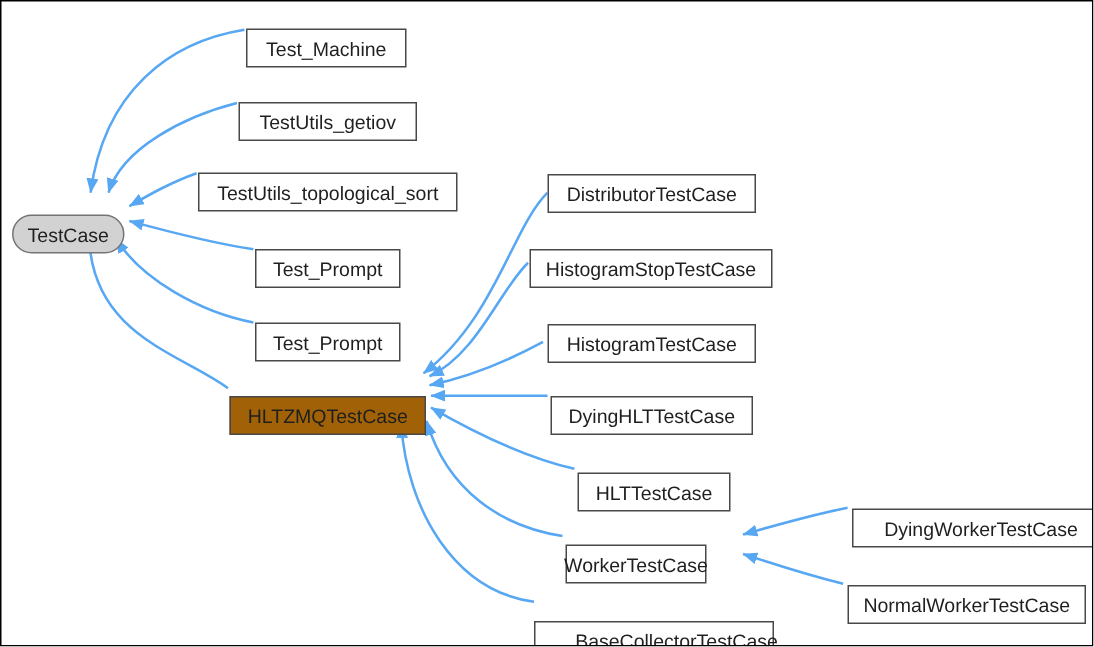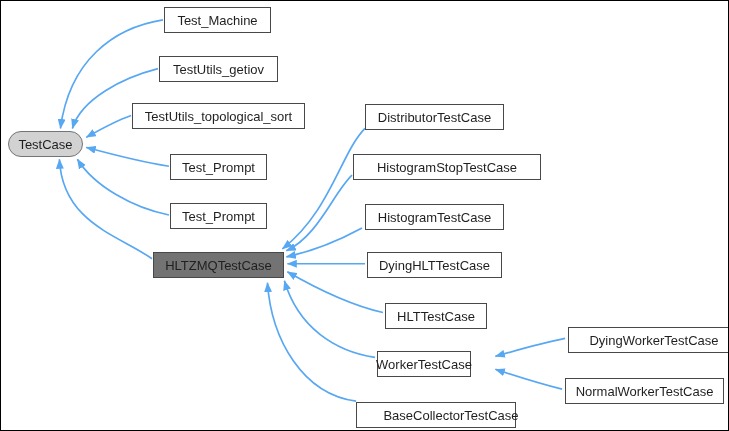--- a/index.html
+++ b/index.html
@@ -18,20 +18,21 @@
     position:absolute;
     display:flex;align-items:center;justify-content:center;
     box-sizing:border-box;
     background:#ffffff;
     border:1px solid #484848;
     color:#1f1f1f;
     font-size:13px;
     line-height:1;
     white-space:nowrap;
     cursor:pointer;
+    margin-top:12px;
   }
   .node.highlight{cursor:default;}
 </style>
 </head>
 <body>
 
 <div class="canvas" style="background: rgb(255, 255, 255); border-color: rgb(0, 0, 0);">
   <svg class="edge-layer" width="729" height="431" viewBox="0 0 729 431" xmlns="http://www.w3.org/2000/svg">
     <defs>
       <marker id="arrowhead" markerWidth="10" markerHeight="8" viewBox="0 0 10 8" refX="9.5" refY="4" orient="auto" markerUnits="userSpaceOnUse">
@@ -56,23 +57,23 @@
         <path d="M563,390 C539,384 517,377 496,370" class="edge" stroke="#57a7f3" marker-end="url(#arrowhead)"></path>
       </g>
   </svg>
   <div id="nodes">
       <div class="node highlight" style="left: 7px; top: 130px; width: 75px; height: 26px; background: rgb(210, 210, 210); border-color: rgb(116, 116, 116); color: rgb(31, 31, 31); border-radius: 13px;">TestCase</div>
       <div class="node" style="left: 163px; top: 6px; width: 107px; height: 26px; background: rgb(255, 255, 255); border-color: rgb(72, 72, 72); color: rgb(31, 31, 31);">Test_Machine</div>
       <div class="node" style="left: 158px; top: 55px; width: 119px; height: 26px; background: rgb(255, 255, 255); border-color: rgb(72, 72, 72); color: rgb(31, 31, 31);">TestUtils_getiov</div>
       <div class="node" style="left: 131px; top: 102px; width: 173px; height: 26px; background: rgb(255, 255, 255); border-color: rgb(72, 72, 72); color: rgb(31, 31, 31);">TestUtils_topological_sort</div>
       <div class="node" style="left: 169px; top: 153px; width: 97px; height: 26px; background: rgb(255, 255, 255); border-color: rgb(72, 72, 72); color: rgb(31, 31, 31);">Test_Prompt</div>
       <div class="node" style="left: 169px; top: 202px; width: 97px; height: 26px; background: rgb(255, 255, 255); border-color: rgb(72, 72, 72); color: rgb(31, 31, 31);">Test_Prompt</div>
-      <div class="node" style="left: 152px; top: 251px; width: 131px; height: 26px; background: #737373; border-color: rgb(72, 72, 72); color: rgb(31, 31, 31);">HLTZMQTestCase</div>
+      <div class="node" style="left: 152px; top: 251px; width: 131px; height: 26px; background: #a16207; border-color: rgb(72, 72, 72); color: rgb(31, 31, 31);">HLTZMQTestCase</div>
       <div class="node" style="left: 364px; top: 103px; width: 139px; height: 26px; background: rgb(255, 255, 255); border-color: rgb(72, 72, 72); color: rgb(31, 31, 31);">DistributorTestCase</div>
-      <div class="node" style="left: 352px; top: 153px; width: 188px; height: 26px; background: rgb(255, 255, 255); border-color: rgb(72, 72, 72); color: rgb(31, 31, 31);">HistogramStopTestCase</div>
+      <div class="node" style="left: 352px; top: 153px; width: 162px; height: 26px; background: rgb(255, 255, 255); border-color: rgb(72, 72, 72); color: rgb(31, 31, 31);">HistogramStopTestCase</div>
       <div class="node" style="left: 364px; top: 203px; width: 139px; height: 26px; background: rgb(255, 255, 255); border-color: rgb(72, 72, 72); color: rgb(31, 31, 31);">HistogramTestCase</div>
       <div class="node" style="left: 366px; top: 251px; width: 135px; height: 26px; background: rgb(255, 255, 255); border-color: rgb(72, 72, 72); color: rgb(31, 31, 31);">DyingHLTTestCase</div>
       <div class="node" style="left: 384px; top: 302px; width: 102px; height: 26px; background: rgb(255, 255, 255); border-color: rgb(72, 72, 72); color: rgb(31, 31, 31);">HLTTestCase</div>
       <div class="node" style="left: 376px; top: 350px; width: 94px; height: 26px; background: rgb(255, 255, 255); border-color: rgb(72, 72, 72); color: rgb(31, 31, 31);">WorkerTestCase</div>
       <div class="node" style="left: 355px; top: 401px; width: 160px; height: 26px; background: rgb(255, 255, 255); border-color: rgb(72, 72, 72); color: rgb(31, 31, 31); padding-left: 30px;">BaseCollectorTestCase</div>
       <div class="node" style="left: 567px; top: 326px; width: 172px; height: 26px; background: rgb(255, 255, 255); border-color: rgb(72, 72, 72); color: rgb(31, 31, 31);">DyingWorkerTestCase</div>
       <div class="node" style="left: 564px; top: 377px; width: 159px; height: 26px; background: rgb(255, 255, 255); border-color: rgb(72, 72, 72); color: rgb(31, 31, 31);">NormalWorkerTestCase</div>
     </div>
 </div>
 

